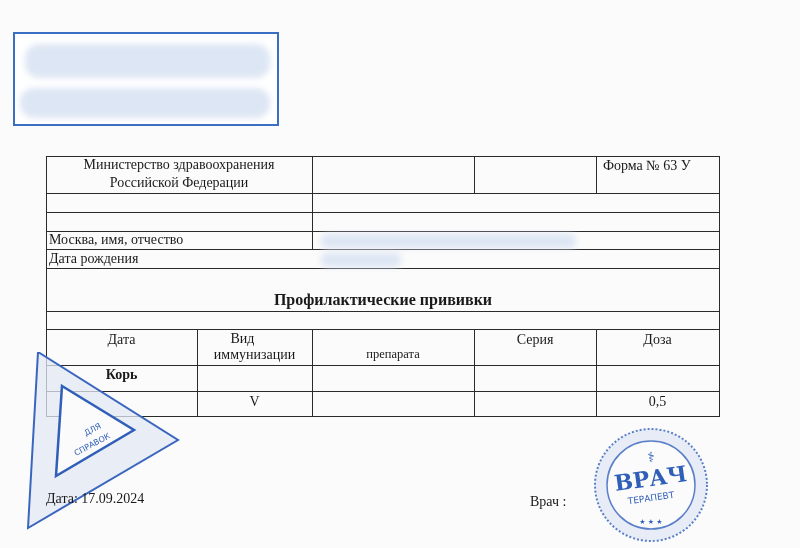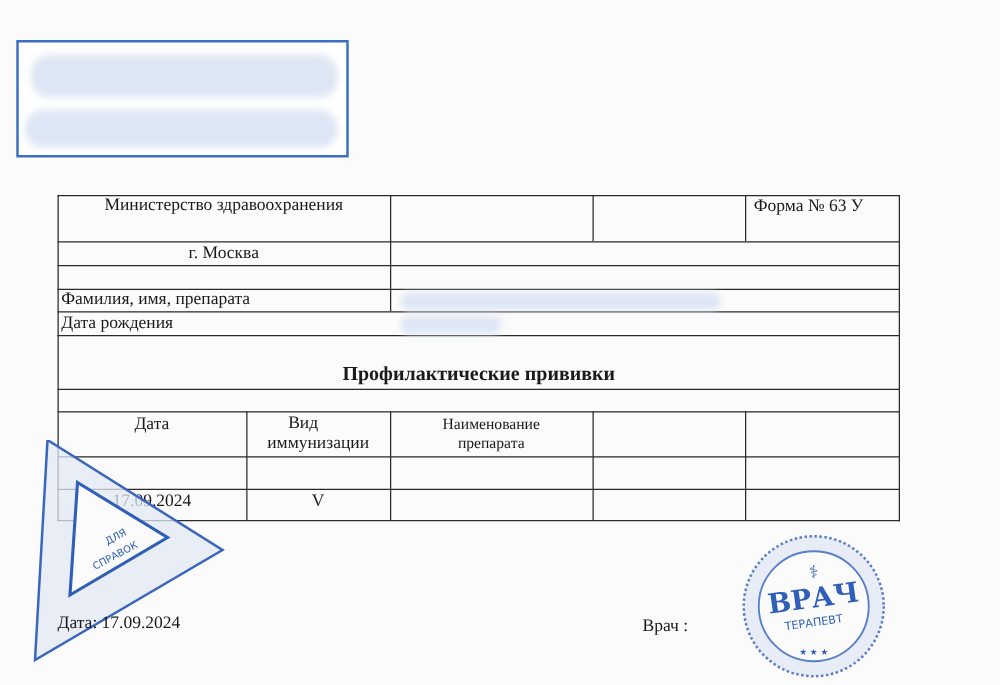--- a/index.html
+++ b/index.html
@@ -47,52 +47,54 @@
   <div class="vl" style="left:266px;top:0;height:93px"></div>
   <div class="vl" style="left:428px;top:0;height:37px"></div>
   <div class="vl" style="left:550px;top:0;height:37px"></div>
 
   <div class="vl" style="left:151px;top:173px;height:87px"></div>
   <div class="vl" style="left:266px;top:173px;height:87px"></div>
   <div class="vl" style="left:428px;top:173px;height:87px"></div>
   <div class="vl" style="left:550px;top:173px;height:87px"></div>
 
   <div class="t c" style="left:0;width:266px;top:1px">Министерство здравоохранения</div>
+  <div class="t c" style="left:0;width:266px;top:19px">Российской Федерации</div>
   <div class="t" style="left:557px;top:2px">Форма № 63 У</div>
-  <div class="t c" style="left:0;width:266px;top:39px">г. Москва</div>
 
-  <div class="t" style="left:3px;top:76px">Фамилия, имя, препарата</div>
+  <div class="t" style="left:3px;top:76px">Москва, имя, отчество</div>
   <div class="blur" style="left:275px;top:78px;width:255px;height:14px;border-radius:6px"></div>
   <div class="t" style="left:3px;top:95px">Дата рождения</div>
   <div class="blur" style="left:275px;top:97px;width:80px;height:14px;border-radius:6px"></div>
 
   <div class="t c title" style="left:0;width:674px;top:135px">Профилактические прививки</div>
 
   <div class="t c" style="left:0;width:151px;top:176px">Дата</div>
   <div class="t c" style="left:139px;width:115px;top:175px">Вид</div>
   <div class="t c" style="left:151px;width:115px;top:191px">иммунизации</div>
-  <div class="t c small" style="left:266px;width:162px;top:176px">Наименование</div>
   <div class="t c small" style="left:266px;width:162px;top:191px">препарата</div>
+  <div class="t c" style="left:428px;width:122px;top:176px">Серия</div>
+  <div class="t c" style="left:550px;width:123px;top:176px">Доза</div>
 
+  <div class="t c" style="left:0;width:151px;top:211px;font-weight:bold">Корь</div>
 
-  <div class="t c" style="left:0;width:151px;top:238px">17.09.2024</div>
   <div class="t c" style="left:151px;width:115px;top:238px">V</div>
+  <div class="t c" style="left:550px;width:123px;top:238px">0,5</div>
 </div>
 
 <div class="stamp-tri">
   <svg width="165" height="180" viewBox="0 0 165 180">
     <polygon points="20,0 160,88 10,176" fill="rgba(225,232,244,0.75)" stroke="#3a66bf" stroke-width="2"></polygon>
     <polygon points="44,34 116,78 38,124" fill="#fbfbfb" stroke="#2f5fb8" stroke-width="2.5"></polygon>
     <text x="68" y="84" font-family="DejaVu Sans, sans-serif" font-size="8" fill="#2f5fb8" transform="rotate(-28 68 84)">ДЛЯ</text>
     <text x="58" y="104" font-family="DejaVu Sans, sans-serif" font-size="8" fill="#2f5fb8" transform="rotate(-28 58 104)">СПРАВОК</text>
   </svg>
 </div>
 
 <div class="footer" style="left:46px;top:491px">Дата: 17.09.2024</div>
-<div class="footer" style="left:514px;top:494px">Врач :</div>
+<div class="footer" style="left:530px;top:494px">Врач :</div>
 
 <div class="stamp-round">
   <svg width="118" height="118" viewBox="0 0 118 118">
     <circle cx="59" cy="59" r="56" fill="rgba(226,233,245,0.8)" stroke="#5a7fc9" stroke-width="2" stroke-dasharray="2 2"></circle>
     <circle cx="59" cy="59" r="44" fill="#fbfbfb" stroke="#5a7fc9" stroke-width="1.5"></circle>
     <text x="59" y="36" text-anchor="middle" font-family="DejaVu Sans, sans-serif" font-size="14" fill="#2f5fb8">⚕</text>
     <text x="59" y="60" text-anchor="middle" font-family="DejaVu Serif, serif" font-weight="bold" font-size="22" fill="#2f5fb8" transform="rotate(-8 59 55)">ВРАЧ</text>
     <text x="59" y="75" text-anchor="middle" font-family="DejaVu Sans, sans-serif" font-size="9" fill="#2f5fb8" transform="rotate(-8 59 72)">ТЕРАПЕВТ</text>
     <text x="59" y="98" text-anchor="middle" font-family="DejaVu Sans, sans-serif" font-size="7" fill="#2f5fb8">★ ★ ★</text>
   </svg>

